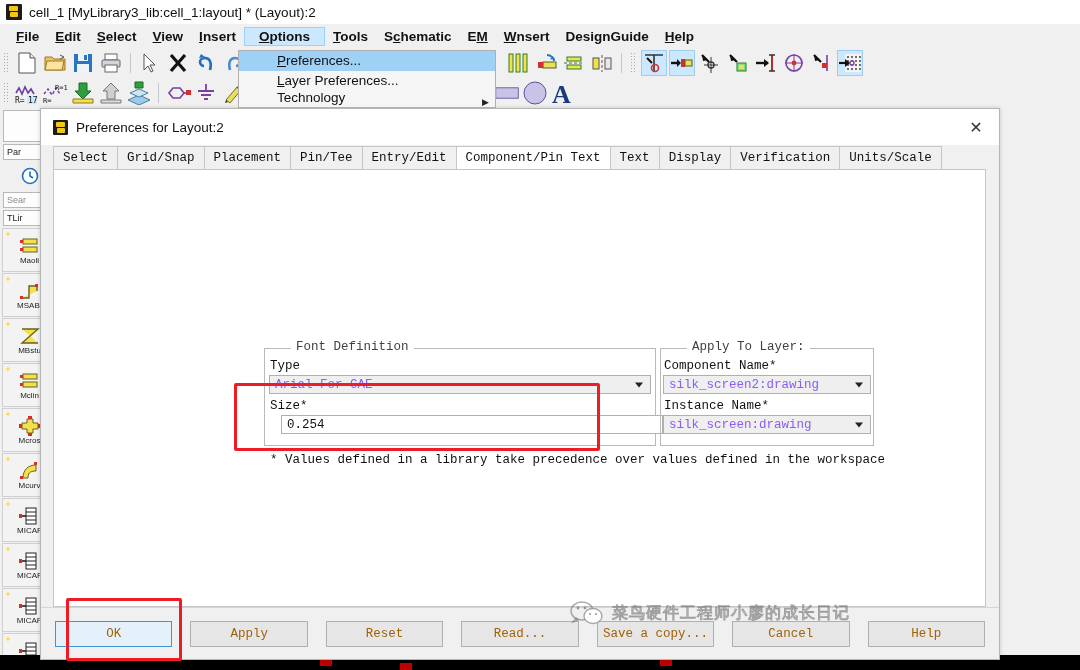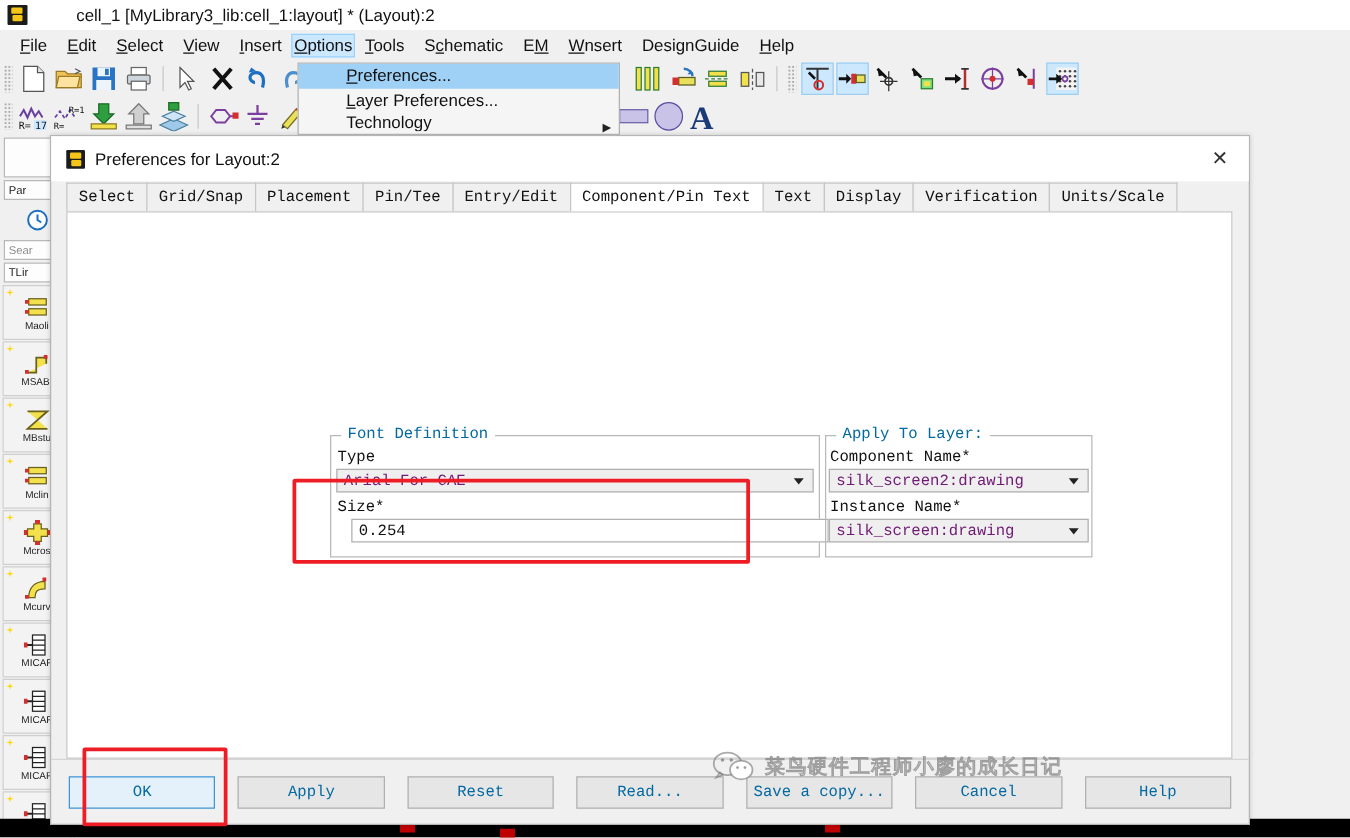--- a/index.html
+++ b/index.html
@@ -12,21 +12,20 @@
   #root { position: relative; width: 1080px; height: 670px; }
 
   
   .app-window { position: absolute; inset: 0; background: #f0f0f0; }
 
   
   .titlebar {
     position: absolute; left: 0; top: 0; width: 1080px; height: 24px;
     background: #ffffff; display: flex; align-items: center; padding-left: 6px;
     box-sizing: border-box;
-    gap: 32px;
   }
   .app-icon {
     width: 16px; height: 16px; background: #1c1c1c; position: relative;
     border-radius: 1px; margin-right: 7px; flex: 0 0 auto;
   }
   .app-icon::before {
     content: ""; position: absolute; left: 3px; top: 2px; width: 9px; height: 5px;
     background: #f5c518; border-radius: 1px;
   }
   .app-icon::after {
@@ -34,22 +33,22 @@
     background: #f5c518; border-radius: 1px;
   }
   .title-text { font-size: 13.5px; color: #111; white-space: nowrap; }
 
   
   .menubar {
     position: absolute; left: 0; top: 24px; width: 1080px; height: 24px;
     background: #f0f0f0; display: flex; align-items: center; padding-left: 8px;
     box-sizing: border-box; font-size: 13.5px; color: #111;
   }
-  .menu-item { padding: 2px 8px; white-space: nowrap; }
-  .menu-item.active { background: #cce8ff; border: 1px solid #99d1ff; padding: 1px 1px; }
+  .menu-item { padding: 2px 8px; white-space: nowrap; font-weight: bold; }
+  .menu-item.active { background: #cce8ff; border: 1px solid #99d1ff; padding: 1px 14px; }
   .menu-item u { text-decoration: underline; }
 
   
   .toolbar-row {
     position: absolute; left: 0; width: 1080px; height: 30px;
     background: #f0f0f0; display: flex; align-items: center;
     box-sizing: border-box;
   }
   .tb1 { top: 48px; }
   .tb2 { top: 78px; }
@@ -135,31 +134,31 @@
     flex: 1 1 auto; background: #ffffff; border: 1px solid #c6c6c6;
     margin: 0 13px 0 12px; box-sizing: border-box; position: relative;
   }
 
   
   .fieldset {
     position: absolute; border: 1px solid #b9b9b9; box-sizing: border-box;
     background: transparent;
   }
   .fieldset > .legend {
-    position: absolute; top: -9px; left: 8px; background: #ffffff;
+    position: absolute; top: -9px; left: 26px; background: #ffffff;
     padding: 0 5px; font-family: "Liberation Mono", monospace;
-    font-size: 12.5px; color: #0369a1; white-space: nowrap;
+    font-size: 12.5px; color: #404040; white-space: nowrap;
   }
   .fld-label {
     font-family: "Liberation Mono", monospace; font-size: 12.5px; color: #111;
     white-space: nowrap; line-height: 16px;
   }
   .combo {
     background: #efefef; border: 1px solid #b0b0b0; box-sizing: border-box;
-    font-family: "Liberation Mono", monospace; font-size: 12.5px; color: #701a75;
+    font-family: "Liberation Mono", monospace; font-size: 12.5px; color: #8b5cf6;
     display: flex; align-items: center; padding-left: 5px; position: relative;
   }
   .combo .caret {
     position: absolute; right: 7px; top: 50%; transform: translateY(-50%);
     width: 0; height: 0; border-left: 4px solid transparent;
     border-right: 4px solid transparent; border-top: 5px solid #222;
   }
   .textbox {
     background: #ffffff; border: 1px solid #b0b0b0; box-sizing: border-box;
     font-family: "Liberation Mono", monospace; font-size: 12.5px; color: #111;
@@ -172,21 +171,21 @@
 
   
   .btnbar {
     height: 52px; flex: 0 0 auto; display: flex; align-items: center;
     padding: 0 14px 0 14px; box-sizing: border-box; gap: 18px;
     border-top: 1px solid #d5d5d5;
   }
   .dlg-btn {
     width: 126px; height: 26px; background: #e6e6e6; border: 1px solid #b0b0b0;
     box-sizing: border-box; font-family: "Liberation Mono", monospace;
-    font-size: 12.5px; color: #0369a1; display: flex; align-items: center;
+    font-size: 12.5px; color: #a16207; display: flex; align-items: center;
     justify-content: center; white-space: nowrap;
   }
   .dlg-btn.primary { background: #e4f1fb; border: 1px solid #3f95d6; }
 
   
   .redbox {
     position: absolute; border: 3px solid #ee1c25; box-sizing: border-box;
     z-index: 40; pointer-events: none; border-radius: 2px;
   }
 
@@ -642,20 +641,21 @@
       <div class="combo" style="position:absolute;left:609px;top:205px;width:208px;height:19px;">
         <span>silk_screen2:drawing</span>
         <span class="caret"></span>
       </div>
       <div class="fld-label" style="position:absolute;left:610px;top:228px;">Instance Name*</div>
       <div class="combo" style="position:absolute;left:609px;top:245px;width:208px;height:19px;">
         <span>silk_screen:drawing</span>
         <span class="caret"></span>
       </div>
 
+      <div class="footnote" style="left:216px; top:283px;">* Values defined in a library take precedence over values defined in the workspace</div>
     </div>
 
     <div class="btnbar" id="btnbar">
         <div class="dlg-btn primary">OK</div>
         <div class="dlg-btn">Apply</div>
         <div class="dlg-btn">Reset</div>
         <div class="dlg-btn">Read...</div>
         <div class="dlg-btn">Save a copy...</div>
         <div class="dlg-btn">Cancel</div>
         <div class="dlg-btn">Help</div>

